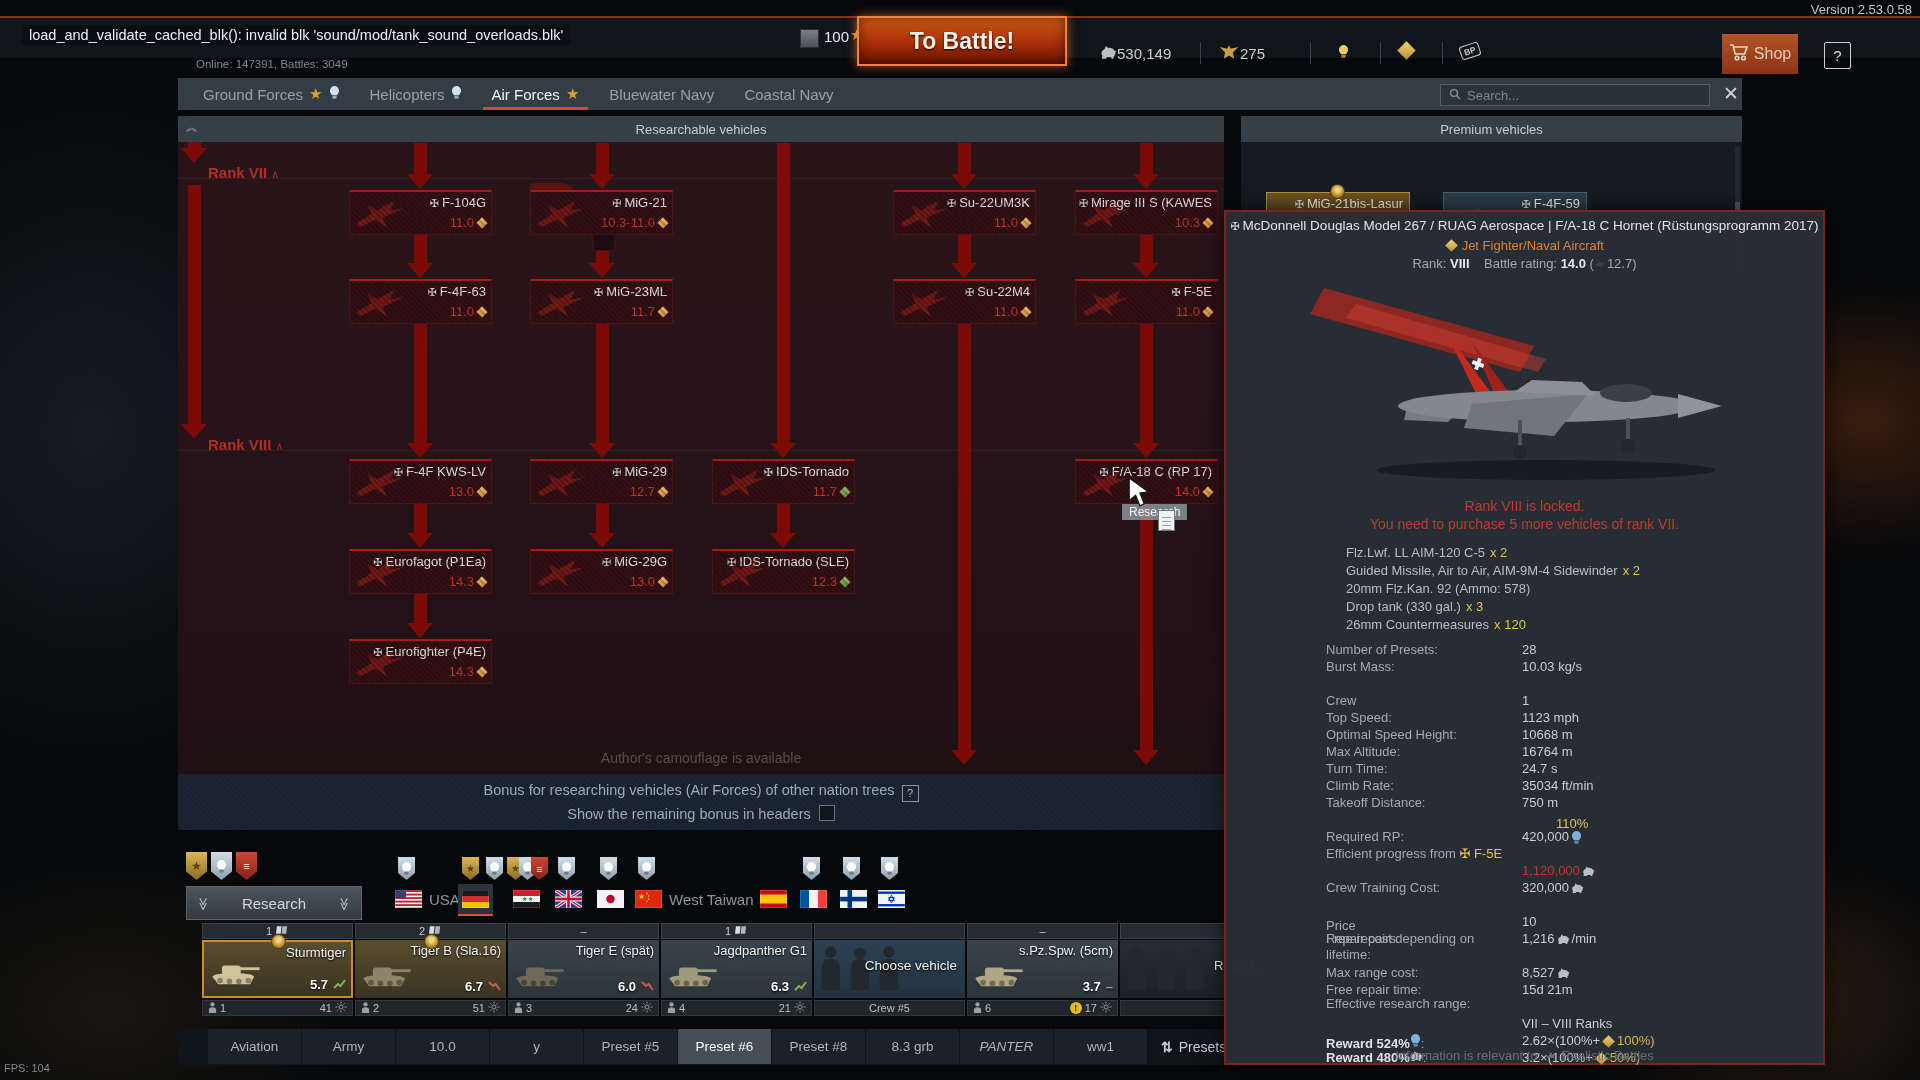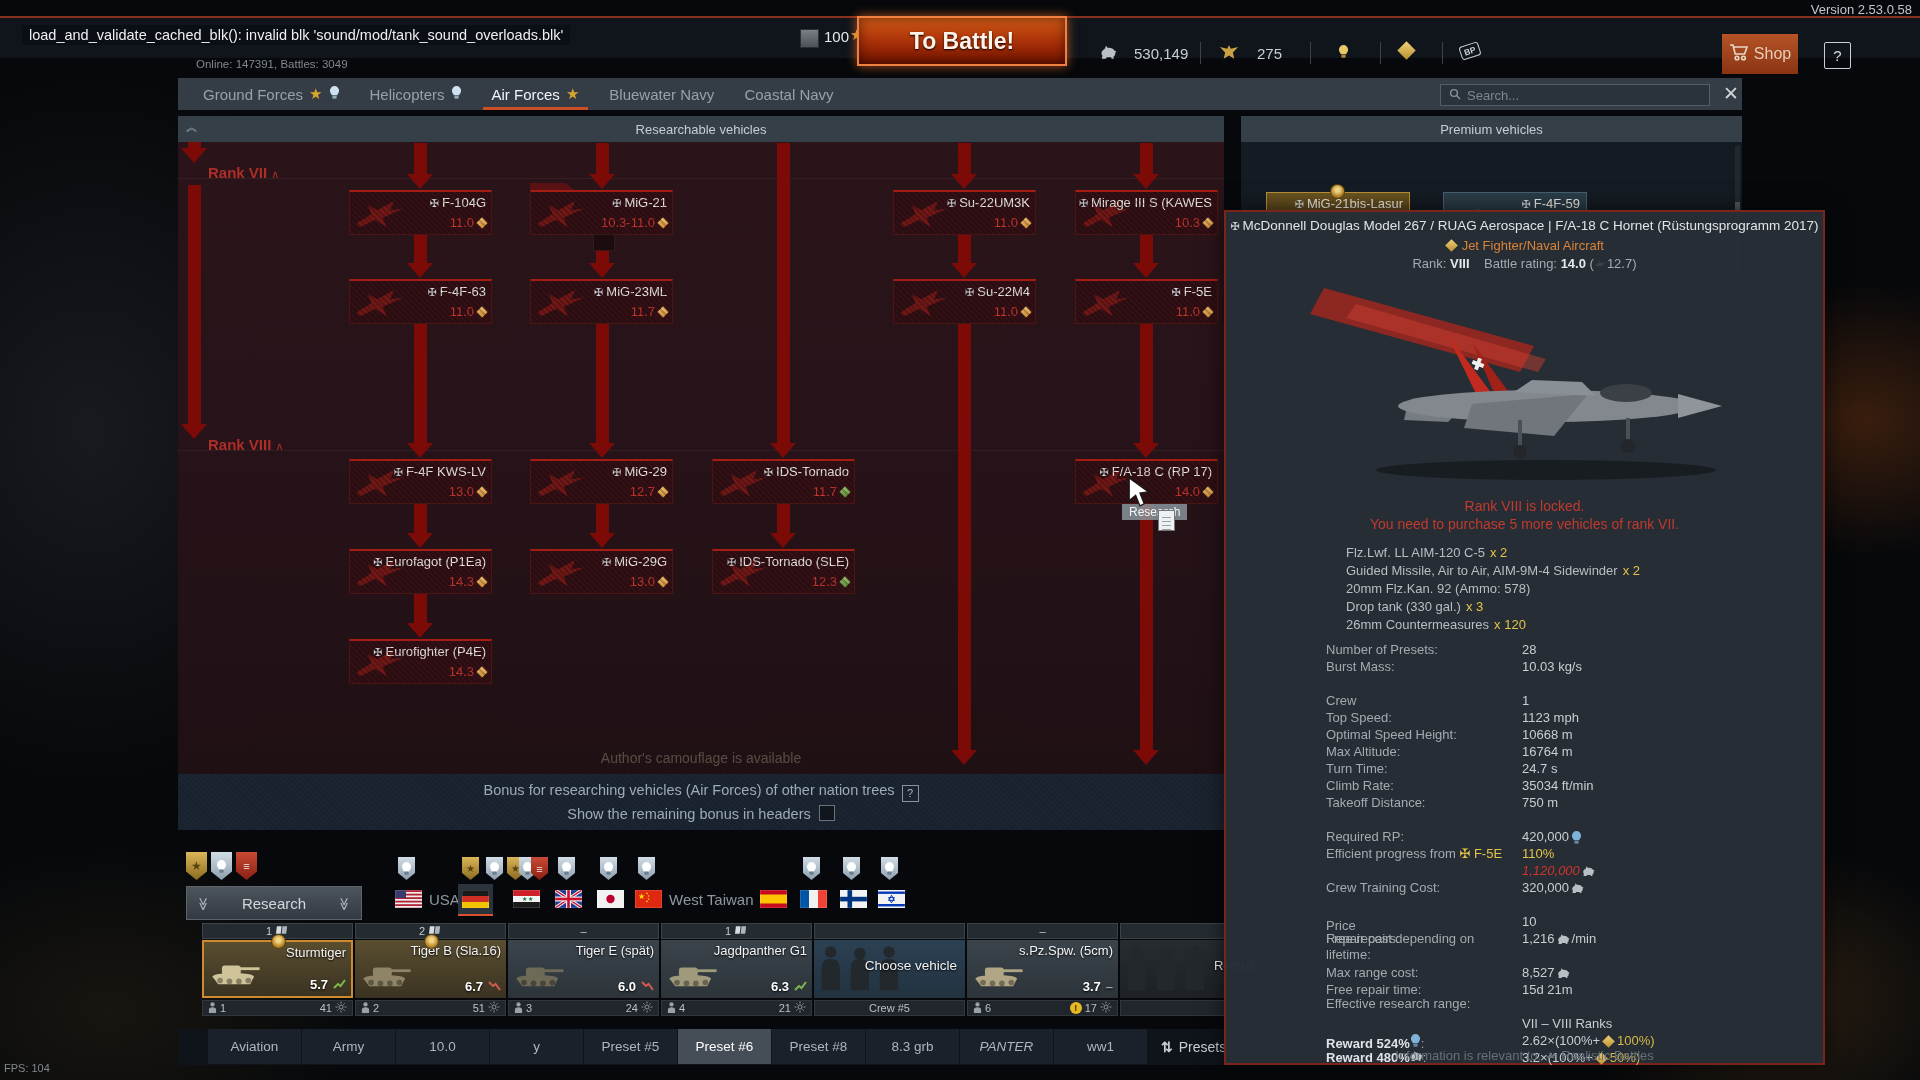--- a/index.html
+++ b/index.html
@@ -14,21 +14,21 @@
   #version{position:absolute;top:2px;right:8px;font-size:13px;color:#c2c7cb;}
   #topbar{position:absolute;left:0;top:16px;width:1920px;height:40px;background:#10151b;border-top:2px solid #88301e;}
   #error-msg{position:absolute;left:22px;top:7px;font-size:14.5px;color:#edf0f2;background:rgba(8,10,14,.55);padding:2px 7px;white-space:nowrap;}
   #avatar{position:absolute;left:800px;top:11px;width:17px;height:17px;background:linear-gradient(#7a7f85,#4c5157);border:1px solid #2a2f35;}
   #player-level{position:absolute;left:824px;top:10px;font-size:15px;color:#e8ebee;}
   #player-star{position:absolute;left:850px;top:8px;font-size:15px;color:#d7a52e;}
   #player-name{position:absolute;left:868px;top:10px;font-size:15px;color:#c3c8cd;}
   #to-battle{position:absolute;left:857px;top:-2px;width:206px;height:46px;display:flex;align-items:center;justify-content:center;
     background:linear-gradient(180deg,#d25a16 0%,#a62e07 55%,#6e1200 100%);border:2px solid #ef8040;box-shadow:0 0 10px rgba(240,110,40,.7),inset 0 0 12px rgba(0,0,0,.5);
     color:#fff3e8;font-size:23px;font-weight:bold;text-shadow:0 1px 2px #000;}
-  .cur{position:absolute;top:26px;display:flex;align-items:center;gap:17px;font-size:15px;color:#c9ced2;}
+  .cur{position:absolute;top:26px;display:flex;align-items:center;gap:0;font-size:15px;color:#c9ced2;}
   .sep{position:absolute;top:24px;width:1px;height:22px;background:#3a4148;}
   #shop-btn{position:absolute;left:1722px;top:16px;width:76px;height:40px;display:flex;align-items:center;justify-content:center;gap:5px;
     background:linear-gradient(180deg,#b55326 0%,#8a3414 100%);color:#e8cdb8;font-size:16px;}
   #help-btn{position:absolute;left:1824px;top:24px;width:25px;height:25px;border:1.5px solid #c9ced2;color:#d7dbdf;
     font-size:15px;display:flex;align-items:center;justify-content:center;border-radius:2px;}
   #online{position:absolute;left:196px;top:58px;font-size:11.5px;color:#80888f;}
   
   #tabstrip{position:absolute;left:178px;top:78px;width:1564px;height:32px;background:#343d46;}
   #nav-tabs{position:absolute;left:10px;top:0;height:32px;display:flex;}
   .ntab{position:relative;height:32px;display:flex;align-items:center;gap:6px;padding:0 15px;font-size:15px;color:#97a1a9;}
@@ -128,21 +128,21 @@
   #ip-rankline b{color:#e4e8ea;font-weight:bold;}
   #ip-img{position:absolute;left:70px;top:62px;}
   .locked{position:absolute;left:0;width:100%;text-align:center;font-size:14px;color:#c23a2e;}
   .wline{position:absolute;left:120px;font-size:13px;color:#b8bfc4;white-space:nowrap;}
   .wcount{color:#e5c44a;margin-left:5px;}
   .slabel{position:absolute;left:100px;font-size:13px;color:#a3abb1;max-width:192px;line-height:16px;}
   .slabel .acc{color:#e5c44a;}
   .slabel b{color:#dfe3e6;}
   .sval{position:absolute;left:296px;font-size:13px;color:#c9ced2;display:flex;align-items:center;gap:2px;line-height:16px;}
   .sval.yellow{color:#e5c44a;}
-  .sval.red{color:#cf352a;font-style:italic;}
+  .sval.red{color:#cf352a;}
   .goldtx{color:#d8b84a;}
   .gdia{display:inline-block;width:9px;height:9px;transform:rotate(45deg);background:linear-gradient(135deg,#f2d27a,#b98e2e);margin:0 2px;}
   #ip-foot{position:absolute;left:0;top:836px;width:100%;text-align:center;font-size:13px;color:#667078;}
   
   #cursor-wrap{position:absolute;z-index:60;}
   #research-tip{position:absolute;left:1122px;top:504px;background:rgba(142,152,160,.82);color:#f2f6f8;font-size:12px;padding:1px 7px;z-index:55;}
   .doc{position:absolute;left:1158px;top:510px;width:15px;height:19px;background:#eef1f3;border:1px solid #777;z-index:56;
     background-image:repeating-linear-gradient(180deg,transparent 0 3px,#9aa2a8 3px 4px);background-size:9px 100%;background-repeat:no-repeat;background-position:3px 3px;}
   .bp-tag{display:inline-block;border:1.5px solid #c9ced2;border-radius:3px;transform:rotate(-18deg);font-size:8.5px;padding:1px 3px;color:#c9ced2;font-weight:bold;}
 </style>
@@ -949,21 +949,21 @@
         <div class="slabel" style="top:566px;">Climb Rate:</div>
         <div class="sval" style="top:566px;">35034 ft/min</div>
         <div class="slabel" style="top:583px;">Takeoff Distance:</div>
         <div class="sval" style="top:583px;">750 m</div>
         <div class="slabel" style="top:617px;">Required RP:</div>
         <div class="sval" style="top:617px;">420,000<svg width="11" height="15" viewBox="0 0 12 16">
             <path fill="#7fb2d8" d="M6 1a5 5 0 0 1 5 5c0 2.6-2 3.4-2 5H3C3 9.4 1 8.6 1 6a5 5 0 0 1 5-5z"></path>
             <rect x="3.6" y="11.6" width="4.8" height="3.2" rx="1" fill="#5f87a5"></rect>
           </svg></div>
         <div class="slabel" style="top:634px;">Efficient progress from <span class="acc">✠ F-5E</span></div>
-        <div class="sval yellow" style="top:634px;">110%</div>
+        <div class="sval yellow" style="top:604px;margin-left:34px;">110%</div>
         <div class="slabel" style="top:662px;margin-top:44px;">Price</div>
         <div class="sval red" style="top:651px;">1,120,000<svg width="13" height="12" viewBox="0 0 14 13">
             <path fill="#b9bfc4" d="M1.5 12 2 9.5 C.8 8.2 1 5.8 2.6 4.8 3.4 4.3 3.8 4.4 4.2 3.2 L5 1.4 6.2 3 C8.4 2.6 11.2 3.4 12 5.4 L13.6 6 12.6 7 C12.8 8.6 12.2 9.8 11 10.6 L11.4 12 9.6 12 9.2 10.9 5.4 10.9 5 12Z"></path>
           </svg></div>
         <div class="slabel" style="top:668px;">Crew Training Cost:</div>
         <div class="sval" style="top:668px;">320,000<svg width="13" height="12" viewBox="0 0 14 13">
             <path fill="#b9bfc4" d="M1.5 12 2 9.5 C.8 8.2 1 5.8 2.6 4.8 3.4 4.3 3.8 4.4 4.2 3.2 L5 1.4 6.2 3 C8.4 2.6 11.2 3.4 12 5.4 L13.6 6 12.6 7 C12.8 8.6 12.2 9.8 11 10.6 L11.4 12 9.6 12 9.2 10.9 5.4 10.9 5 12Z"></path>
           </svg></div>
         <div class="slabel" style="top:675px;margin-top:44px;">Free repairs:</div>
         <div class="sval" style="top:702px;">10</div>

